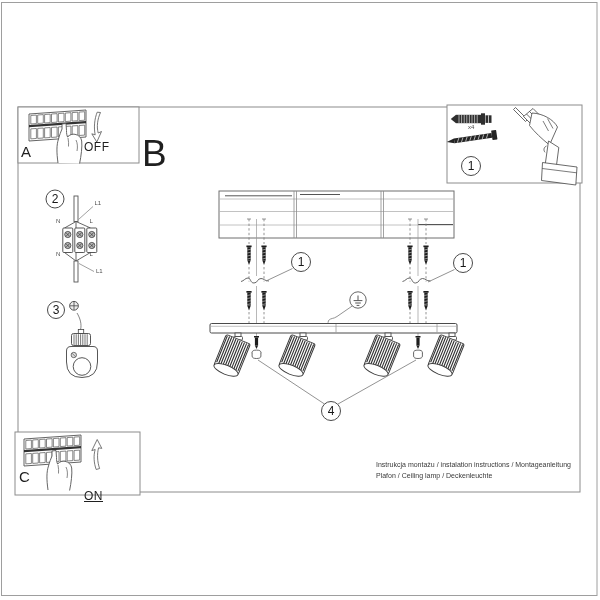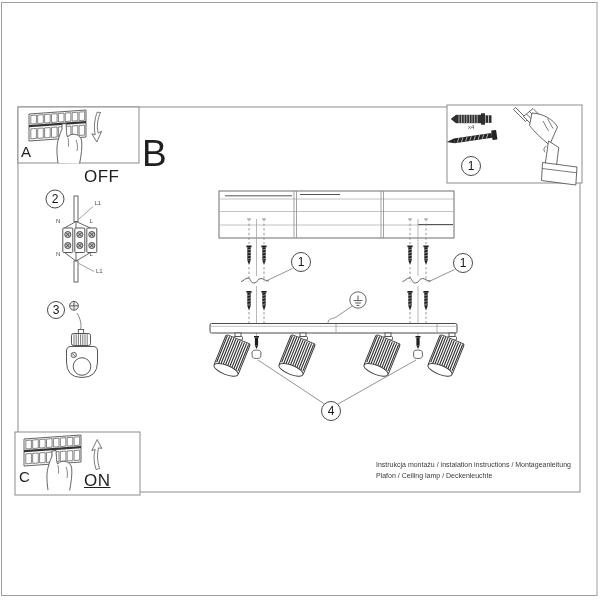--- a/index.html
+++ b/index.html
@@ -2,21 +2,21 @@
 <html><head>
 <meta charset="utf-8">
 <style>
   html,body{margin:0;padding:0;background:#fff;}
   .page{position:relative;width:600px;height:600px;background:#fff;overflow:hidden;
         font-family:"Liberation Sans",sans-serif;color:#1f1f1f;}
   .page svg{position:absolute;left:0;top:0;}
   .txt{position:absolute;white-space:nowrap;color:#1f1f1f;}
   .big-letter{font-size:37px;line-height:1;}
   .panel-letter{font-size:15px;line-height:1;}
-  .switch-word{font-size:17px;line-height:1;letter-spacing:.5px;margin-top:27px;}
+  .switch-word{font-size:12px;line-height:1;letter-spacing:.5px;}
   .circ-num{width:16px;text-align:center;font-size:12px;line-height:1;color:#171717;}
   .tiny{font-size:6px;line-height:1;color:#4c4c4c;}
   .footer{font-size:7px;line-height:10.5px;color:#3a3a3a;}
 </style>
 </head>
 <body>
 
 <div class="page">
 
 <svg width="600" height="600" viewBox="0 0 600 600">
@@ -342,21 +342,21 @@
     </g>
     <circle cx="471" cy="166" r="9.5" fill="#fff" stroke="#4a4a4a" stroke-width="1"></circle>
   </g>
 
 </svg>
 
 <div class="txt panel-letter" style="left:21px;top:144px;">A</div>
 <div class="txt switch-word" style="left:84px;top:141px;">OFF</div>
 <div class="txt big-letter" style="left:142px;top:135px;">B</div>
 <div class="txt panel-letter" style="left:19px;top:469px;">C</div>
-<div class="txt switch-word" style="left:84px;top:445px;text-decoration:underline;">ON</div>
+<div class="txt switch-word" style="left:84px;top:490px;text-decoration:underline;">ON</div>
 
 <div class="txt tiny" style="left:468px;top:124px;">x4</div>
 <div class="txt circ-num" style="left:463px;top:160px;">1</div>
 
 <div class="txt circ-num" style="left:47px;top:193px;">2</div>
 <div class="txt tiny" style="left:94.5px;top:200px;">L1</div>
 <div class="txt tiny" style="left:56px;top:218px;">N</div>
 <div class="txt tiny" style="left:89.5px;top:218px;">L</div>
 <div class="txt tiny" style="left:56px;top:251px;">N</div>
 <div class="txt tiny" style="left:89.5px;top:251px;">L</div>

